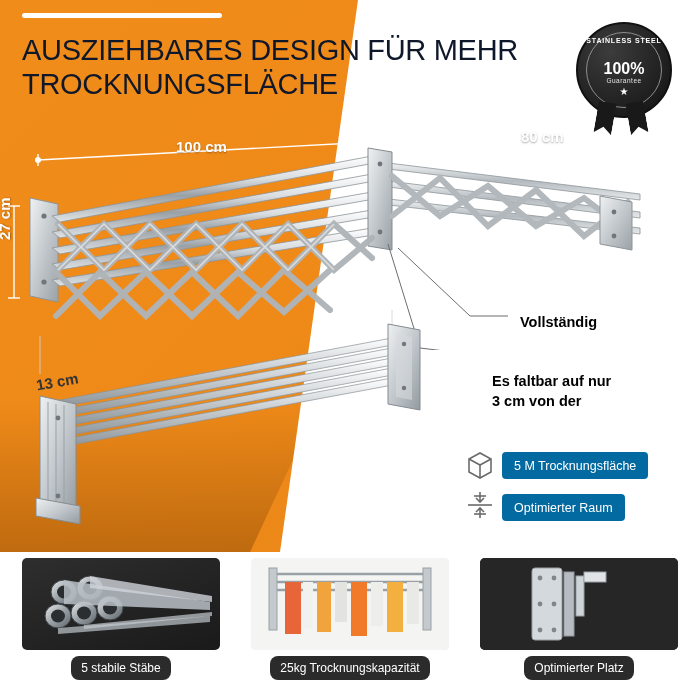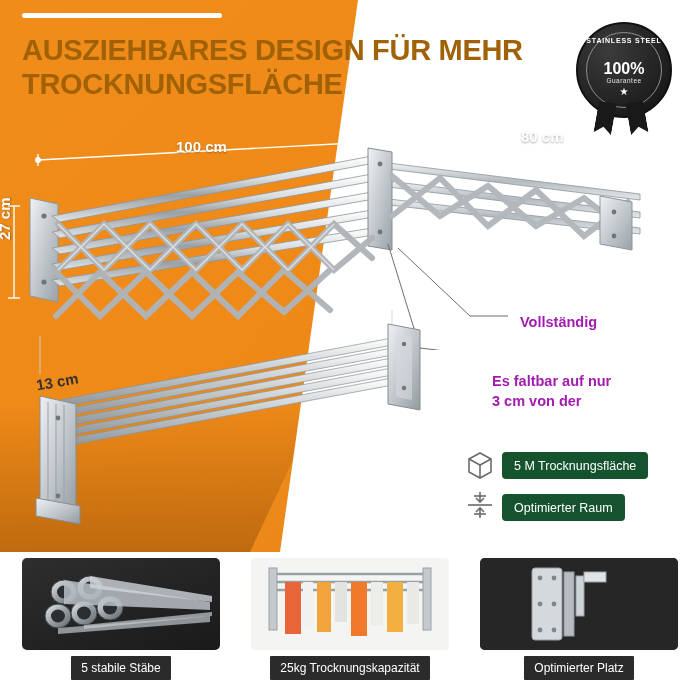--- a/index.html
+++ b/index.html
@@ -39,22 +39,22 @@
 
   
   .top-accent {
     position: absolute; left: 22px; top: 13px; width: 200px; height: 5px;
     background: #ffffff; border-radius: 3px;
   }
 
   
   .headline {
     position: absolute; left: 22px; top: 34px; width: 520px;
-    font-size: 29px; font-weight: bold; line-height: 1.16;
-    color: #a16207; letter-spacing: -0.3px;
+    font-size: 29px; font-weight: normal; line-height: 1.16;
+    color: #0f172a; letter-spacing: -0.3px;
     text-transform: uppercase;
   }
 
   
   .badge {
     position: absolute; right: 22px; top: 22px; width: 108px; height: 112px;
   }
   .badge .seal {
     position: absolute; left: 6px; top: 0; width: 96px; height: 96px;
     border-radius: 50%;
@@ -95,44 +95,44 @@
 
   
   .dim {
     position: absolute; color: #ffffff; font-weight: bold; font-size: 15px;
     text-shadow: 0 1px 2px rgba(0,0,0,0.35);
   }
   .dim-dark { color: #333; text-shadow: none; }
 
   
   .callout {
-    position: absolute; font-weight: bold; font-size: 14.5px; color: #a21caf;
+    position: absolute; font-weight: bold; font-size: 14.5px; color: #000000;
     line-height: 1.35;
   }
 
   
   .pill {
-    position: absolute; height: 27px; background: #14532d; color: #fff;
+    position: absolute; height: 27px; background: #0369a1; color: #fff;
     border-radius: 4px; display: flex; align-items: center;
     padding: 0 12px; font-size: 12.5px; white-space: nowrap;
   }
 
   
   .cards {
     position: absolute; left: 0; bottom: 0; width: 700px; height: 148px;
     display: flex; justify-content: space-between; padding: 6px 22px 10px 22px;
   }
   .card { width: 198px; display: flex; flex-direction: column; align-items: center; }
   .card .thumb {
     width: 198px; height: 92px; border-radius: 5px; overflow: hidden;
     position: relative;
   }
   .card .cap {
     margin-top: 6px; background: #2b2b2b; color: #fff; font-size: 12px;
-    border-radius: 1px; padding: 5px 10px; text-align: center; white-space: nowrap;
+    border-radius: 8px; padding: 5px 10px; text-align: center; white-space: nowrap;
   }
   .thumb-dark { background: linear-gradient(160deg,#2e2e2e,#1a1a1a); }
   .thumb-light { background: linear-gradient(160deg,#f2f2f2,#dcdcdc); }
 
   svg { display: block; }
 </style>
 </head>
 <body>
 
 <div id="stage">

